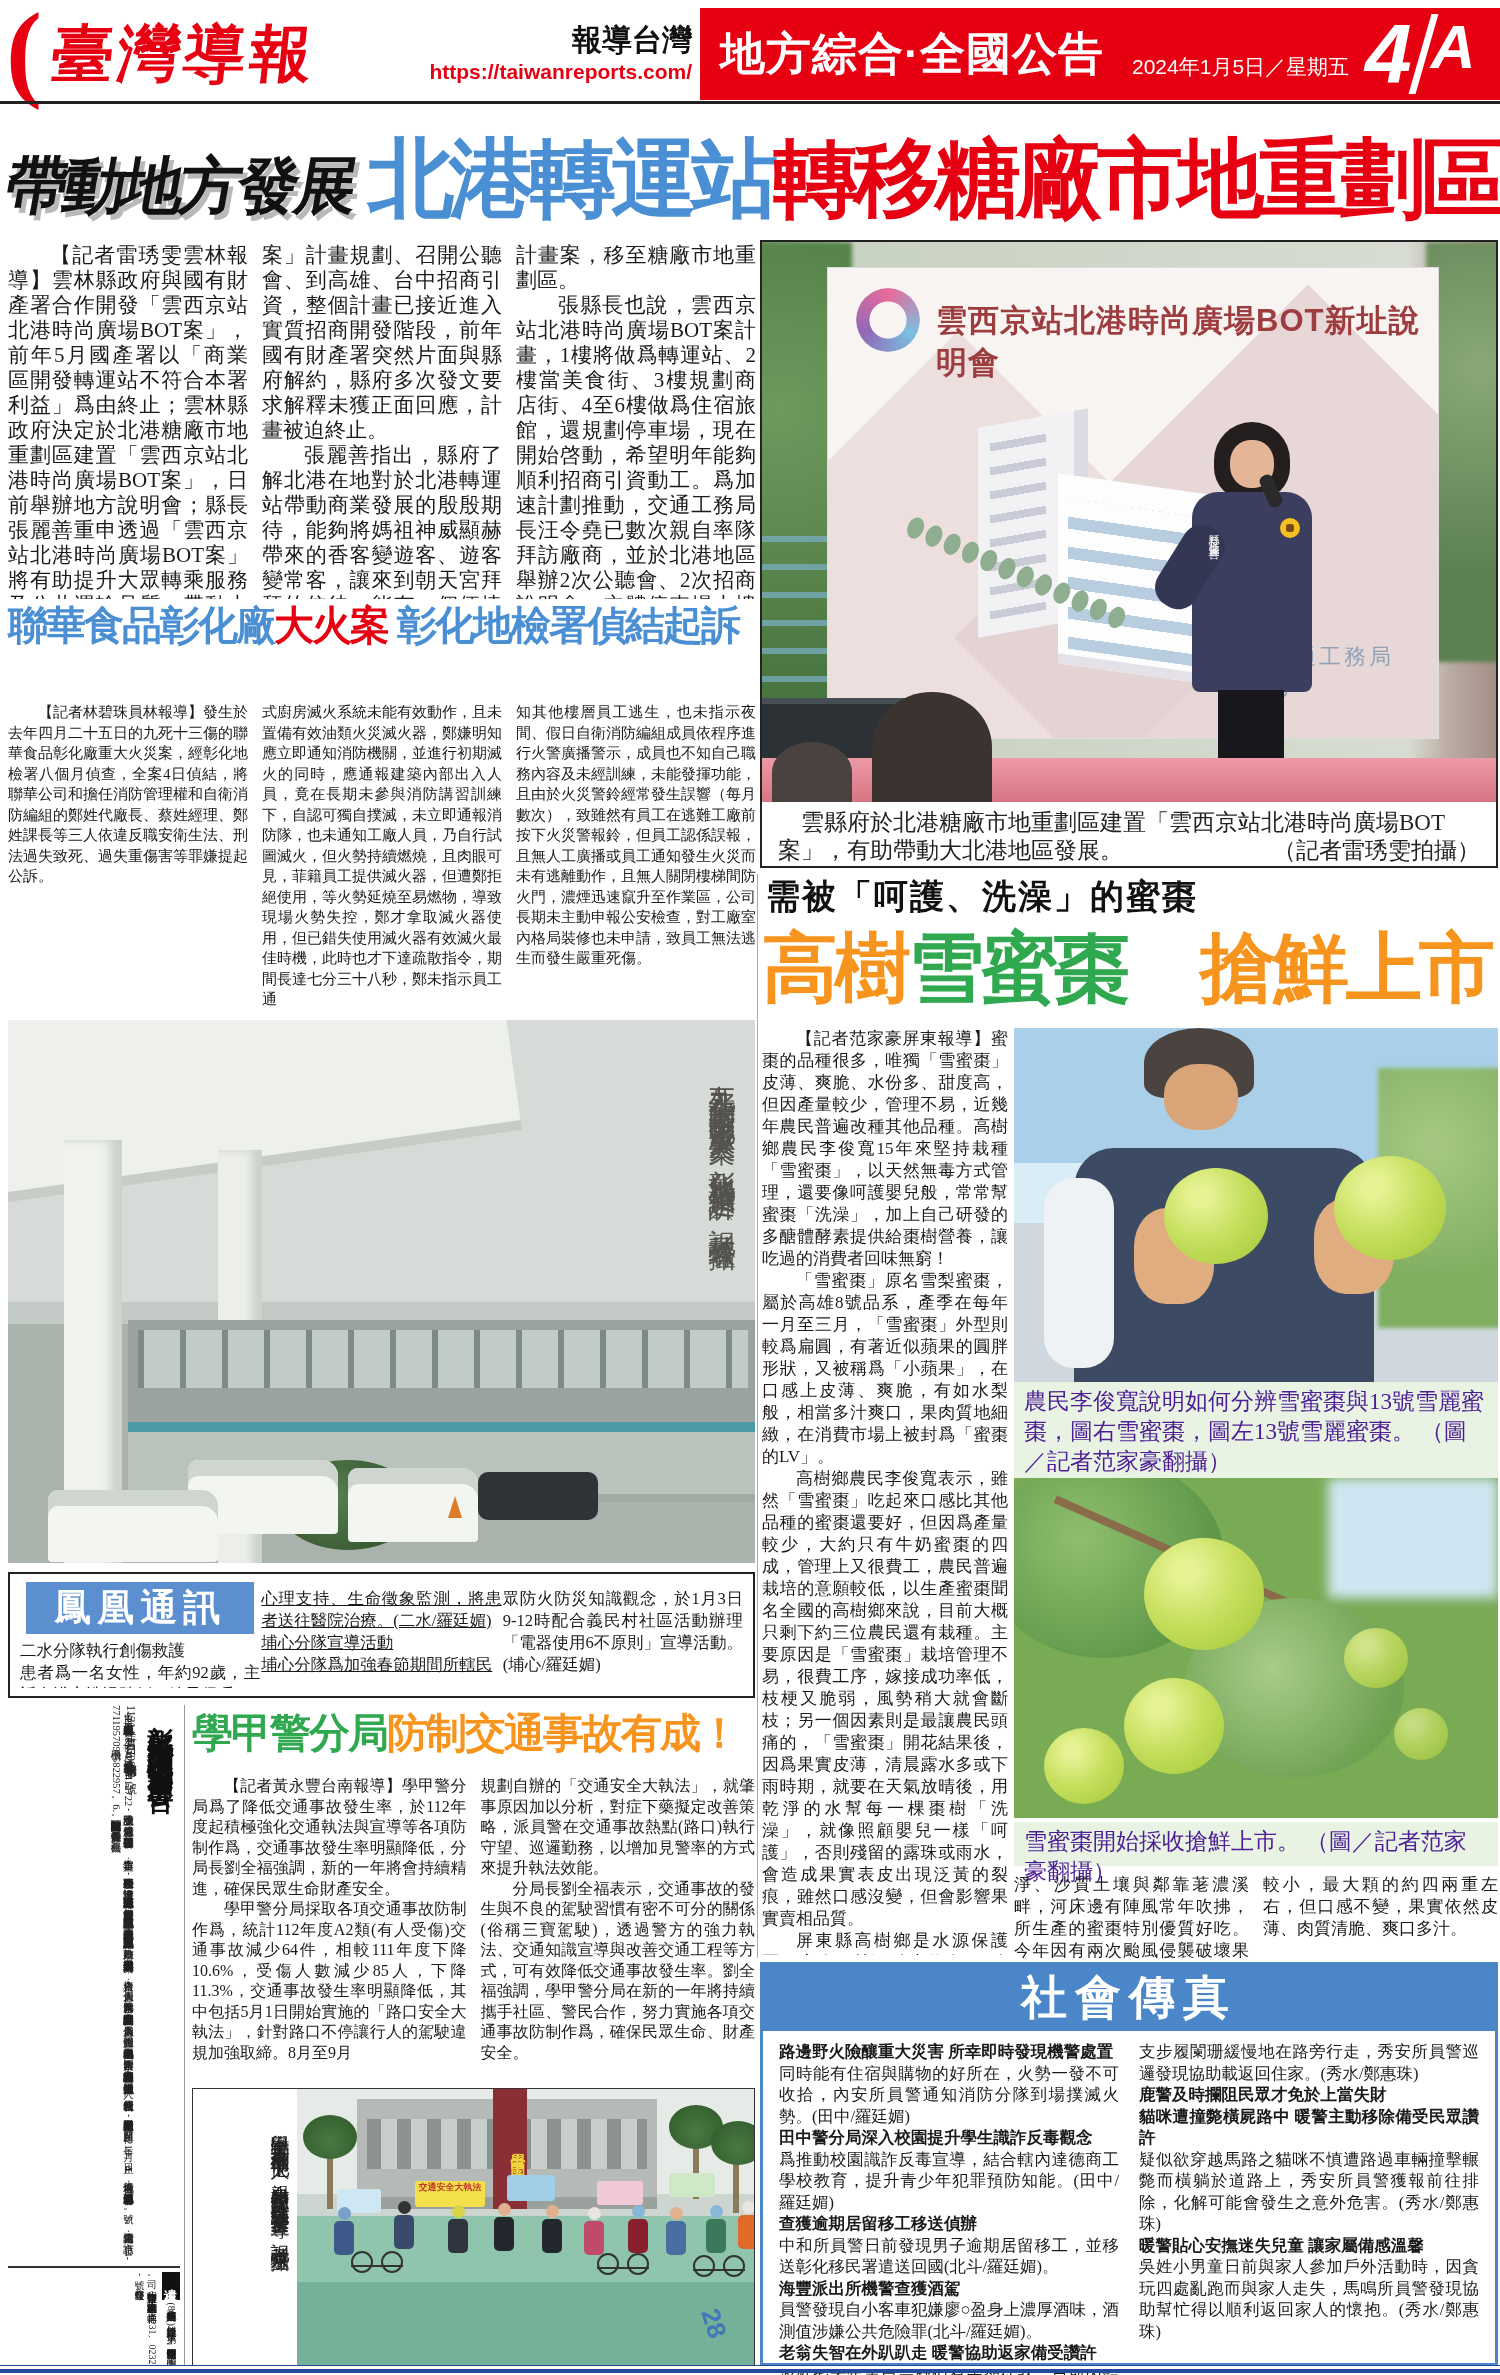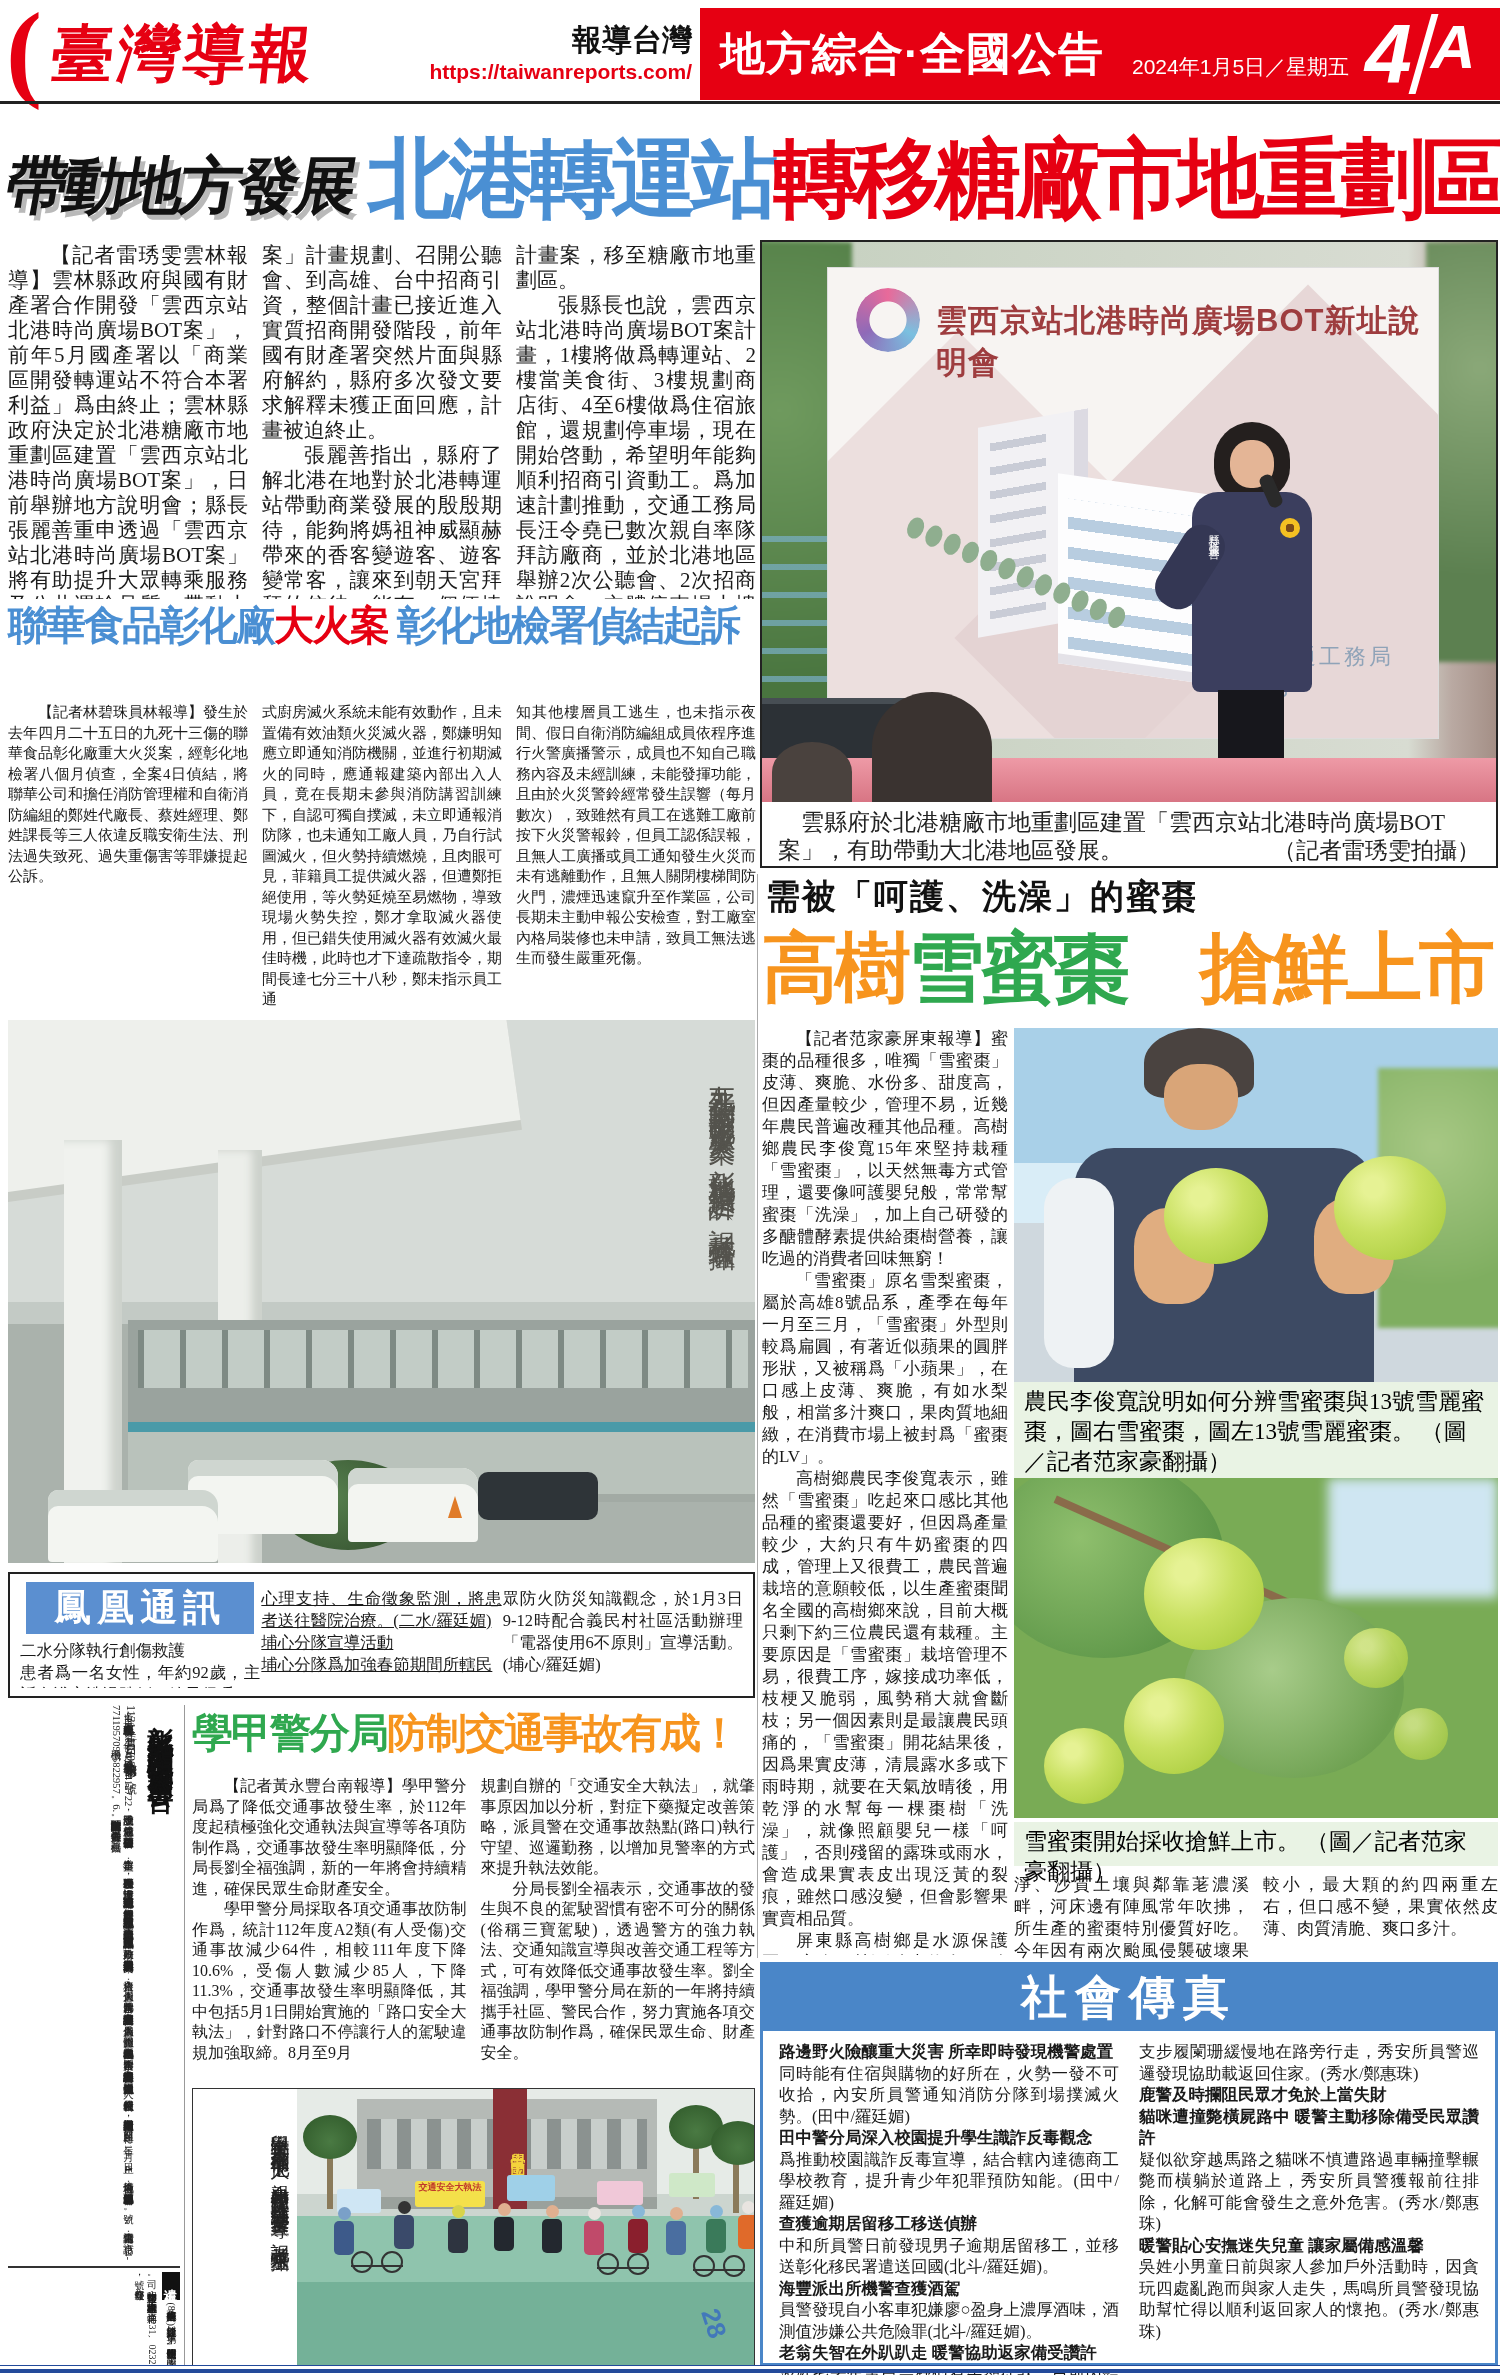--- a/index.html
+++ b/index.html
@@ -203,21 +203,21 @@
   .jp1-cap{position:absolute;left:130px;top:0;width:110px;height:70px;border-radius:50% 50% 20% 20%;background:#4a4340;}
   .jp1-face{position:absolute;left:150px;top:36px;width:74px;height:66px;border-radius:45%;background:#d9a578;}
   .jp1-body{position:absolute;left:60px;top:120px;width:300px;height:240px;border-radius:40px 40px 0 0;
        background:#3d4a63;}
   .jp1-towel{position:absolute;left:30px;top:150px;width:70px;height:190px;border-radius:30px;background:#eef2f4;}
   .jp1-hand1{position:absolute;left:120px;top:180px;width:80px;height:96px;border-radius:40%;background:#e0ad80;}
   .jp1-hand2{position:absolute;left:300px;top:170px;width:80px;height:96px;border-radius:40%;background:#e0ad80;}
   .jj{position:absolute;border-radius:50%;
       background:radial-gradient(circle at 35% 30%,#e6f294 10%,#c8e060 45%,#a9cc3e 90%);}
   .jcapbox{width:100%;box-sizing:border-box;background:#e9f3e4;font-size:23px;line-height:30px;
-           padding:5px 10px;color:#000000;}
+           padding:5px 10px;color:#4c1d95;}
   .jp2{position:relative;width:100%;height:340px;overflow:hidden;background:#79ab55;}
   .jp2-sky{position:absolute;right:0;top:0;width:170px;height:120px;background:#cfe6f2;filter:blur(6px);}
   .jp2-leafA{position:absolute;left:-30px;top:-20px;width:240px;height:200px;border-radius:50%;
              background:radial-gradient(circle at 40% 40%,#8fbf6d,#5d9648 75%);}
   .jp2-leafB{position:absolute;left:170px;top:120px;width:220px;height:180px;border-radius:50%;
              background:radial-gradient(circle at 40% 40%,#a8cc8a,#6da050 75%);}
   .jp2-branch{position:absolute;left:30px;top:70px;width:260px;height:8px;background:#8a6b4a;
              transform:rotate(24deg);}
   
   .soc{left:760px;top:1962px;width:738px;height:404px;border:3px solid #4a86c8;box-sizing:border-box;

